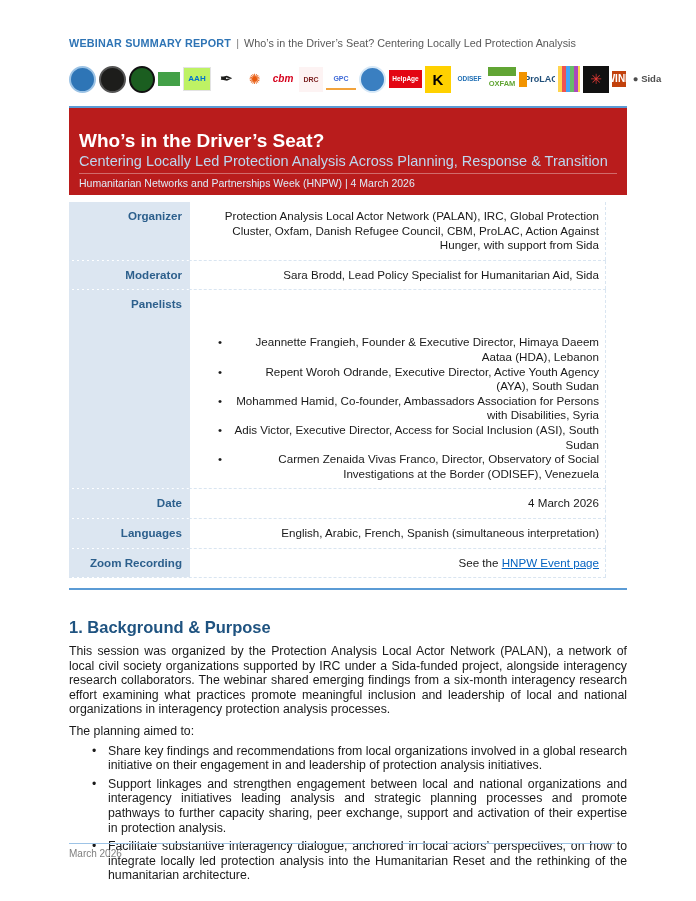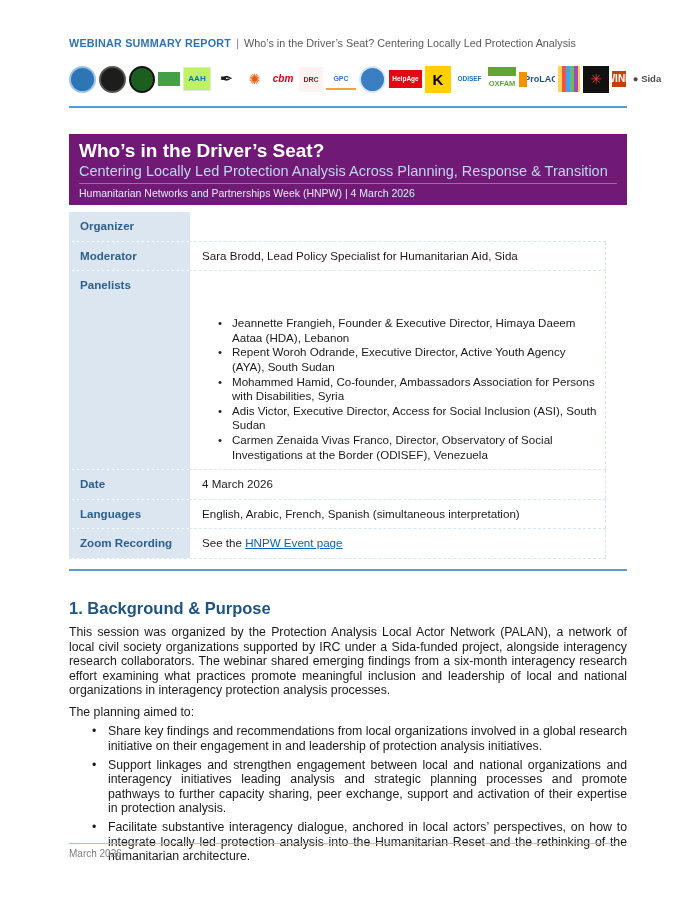--- a/index.html
+++ b/index.html
@@ -20,30 +20,30 @@
   
   .logos { margin-top:11px; height:34px; display:flex; align-items:center;
            justify-content:space-between; gap:3px; }
   .logo { display:flex; align-items:center; justify-content:center;
           font-weight:bold; font-size:7px; line-height:1; text-align:center;
           overflow:hidden; flex:0 0 auto; }
 
   .rule-blue { border-top:2px solid #5B9BD5; margin-top:10px; }
 
   
-  .banner { margin-top:26px; background:#701a75; color:#fff; padding:6px 10px 5px 10px; }
+  .banner { background:#b91c1c; color:#fff; padding:22px 10px 5px 10px; }
   .banner h1 { font-size:19px; line-height:22px; font-weight:bold; color:#ffffff; }
   .banner h2 { font-size:14.5px; line-height:18px; font-weight:normal; color:#BDD7EE; }
   .banner-meta { font-size:10.5px; line-height:13px; color:#DEEBF7; margin-top:3px;
                  padding-top:3px; border-top:1px solid rgba(255,255,255,.35); }
 
   
   .info-table { margin-top:7px; width:537px; font-size:11.6px; line-height:14.6px;
                 border-bottom:1px dashed #d9e5f1; }
-  .trow { display:flex; border-top:1px dashed #d9e5f1; }
+  .trow { display:flex; border-top:1px dashed #d9e5f1;text-align:right; }
   .trow:first-child { border-top:none; }
   .cell-label { width:121px; background:#DCE6F1; color:#2C5F8C; font-weight:bold;
                 padding:7px 8px 7px 11px; flex:0 0 auto; }
   .cell-value { flex:1; padding:7px 6px 7px 12px; border-right:1px dashed #d9e5f1; }
   .panel-list { list-style:none;margin-top:38px; }
   .panel-list li { position:relative; padding-left:30px; }
   .panel-list li::before { content:"•"; position:absolute; left:16px; top:0; color:#1a1a1a; }
   .link { color:#0563C1; text-decoration:underline; cursor:pointer; }
 
   
@@ -98,20 +98,21 @@
 
     <div class="banner">
       <h1>Who’s in the Driver’s Seat?</h1>
       <h2>Centering Locally Led Protection Analysis Across Planning, Response &amp; Transition</h2>
       <div class="banner-meta">Humanitarian Networks and Partnerships Week (HNPW) | 4 March 2026</div>
     </div>
 
     <div class="info-table">
       <div class="trow">
         <div class="cell-label">Organizer</div>
+        <div class="cell-value">Protection Analysis Local Actor Network (PALAN), IRC, Global Protection Cluster, Oxfam, Danish Refugee Council, CBM, ProLAC, Action Against Hunger, with support from Sida</div>
       </div>
       <div class="trow">
         <div class="cell-label">Moderator</div>
         <div class="cell-value">Sara Brodd, Lead Policy Specialist for Humanitarian Aid, Sida</div>
       </div>
       <div class="trow">
         <div class="cell-label">Panelists</div>
         <div class="cell-value">
           <ul class="panel-list">
             <li>Jeannette Frangieh, Founder &amp; Executive Director, Himaya Daeem Aataa (HDA), Lebanon</li>

